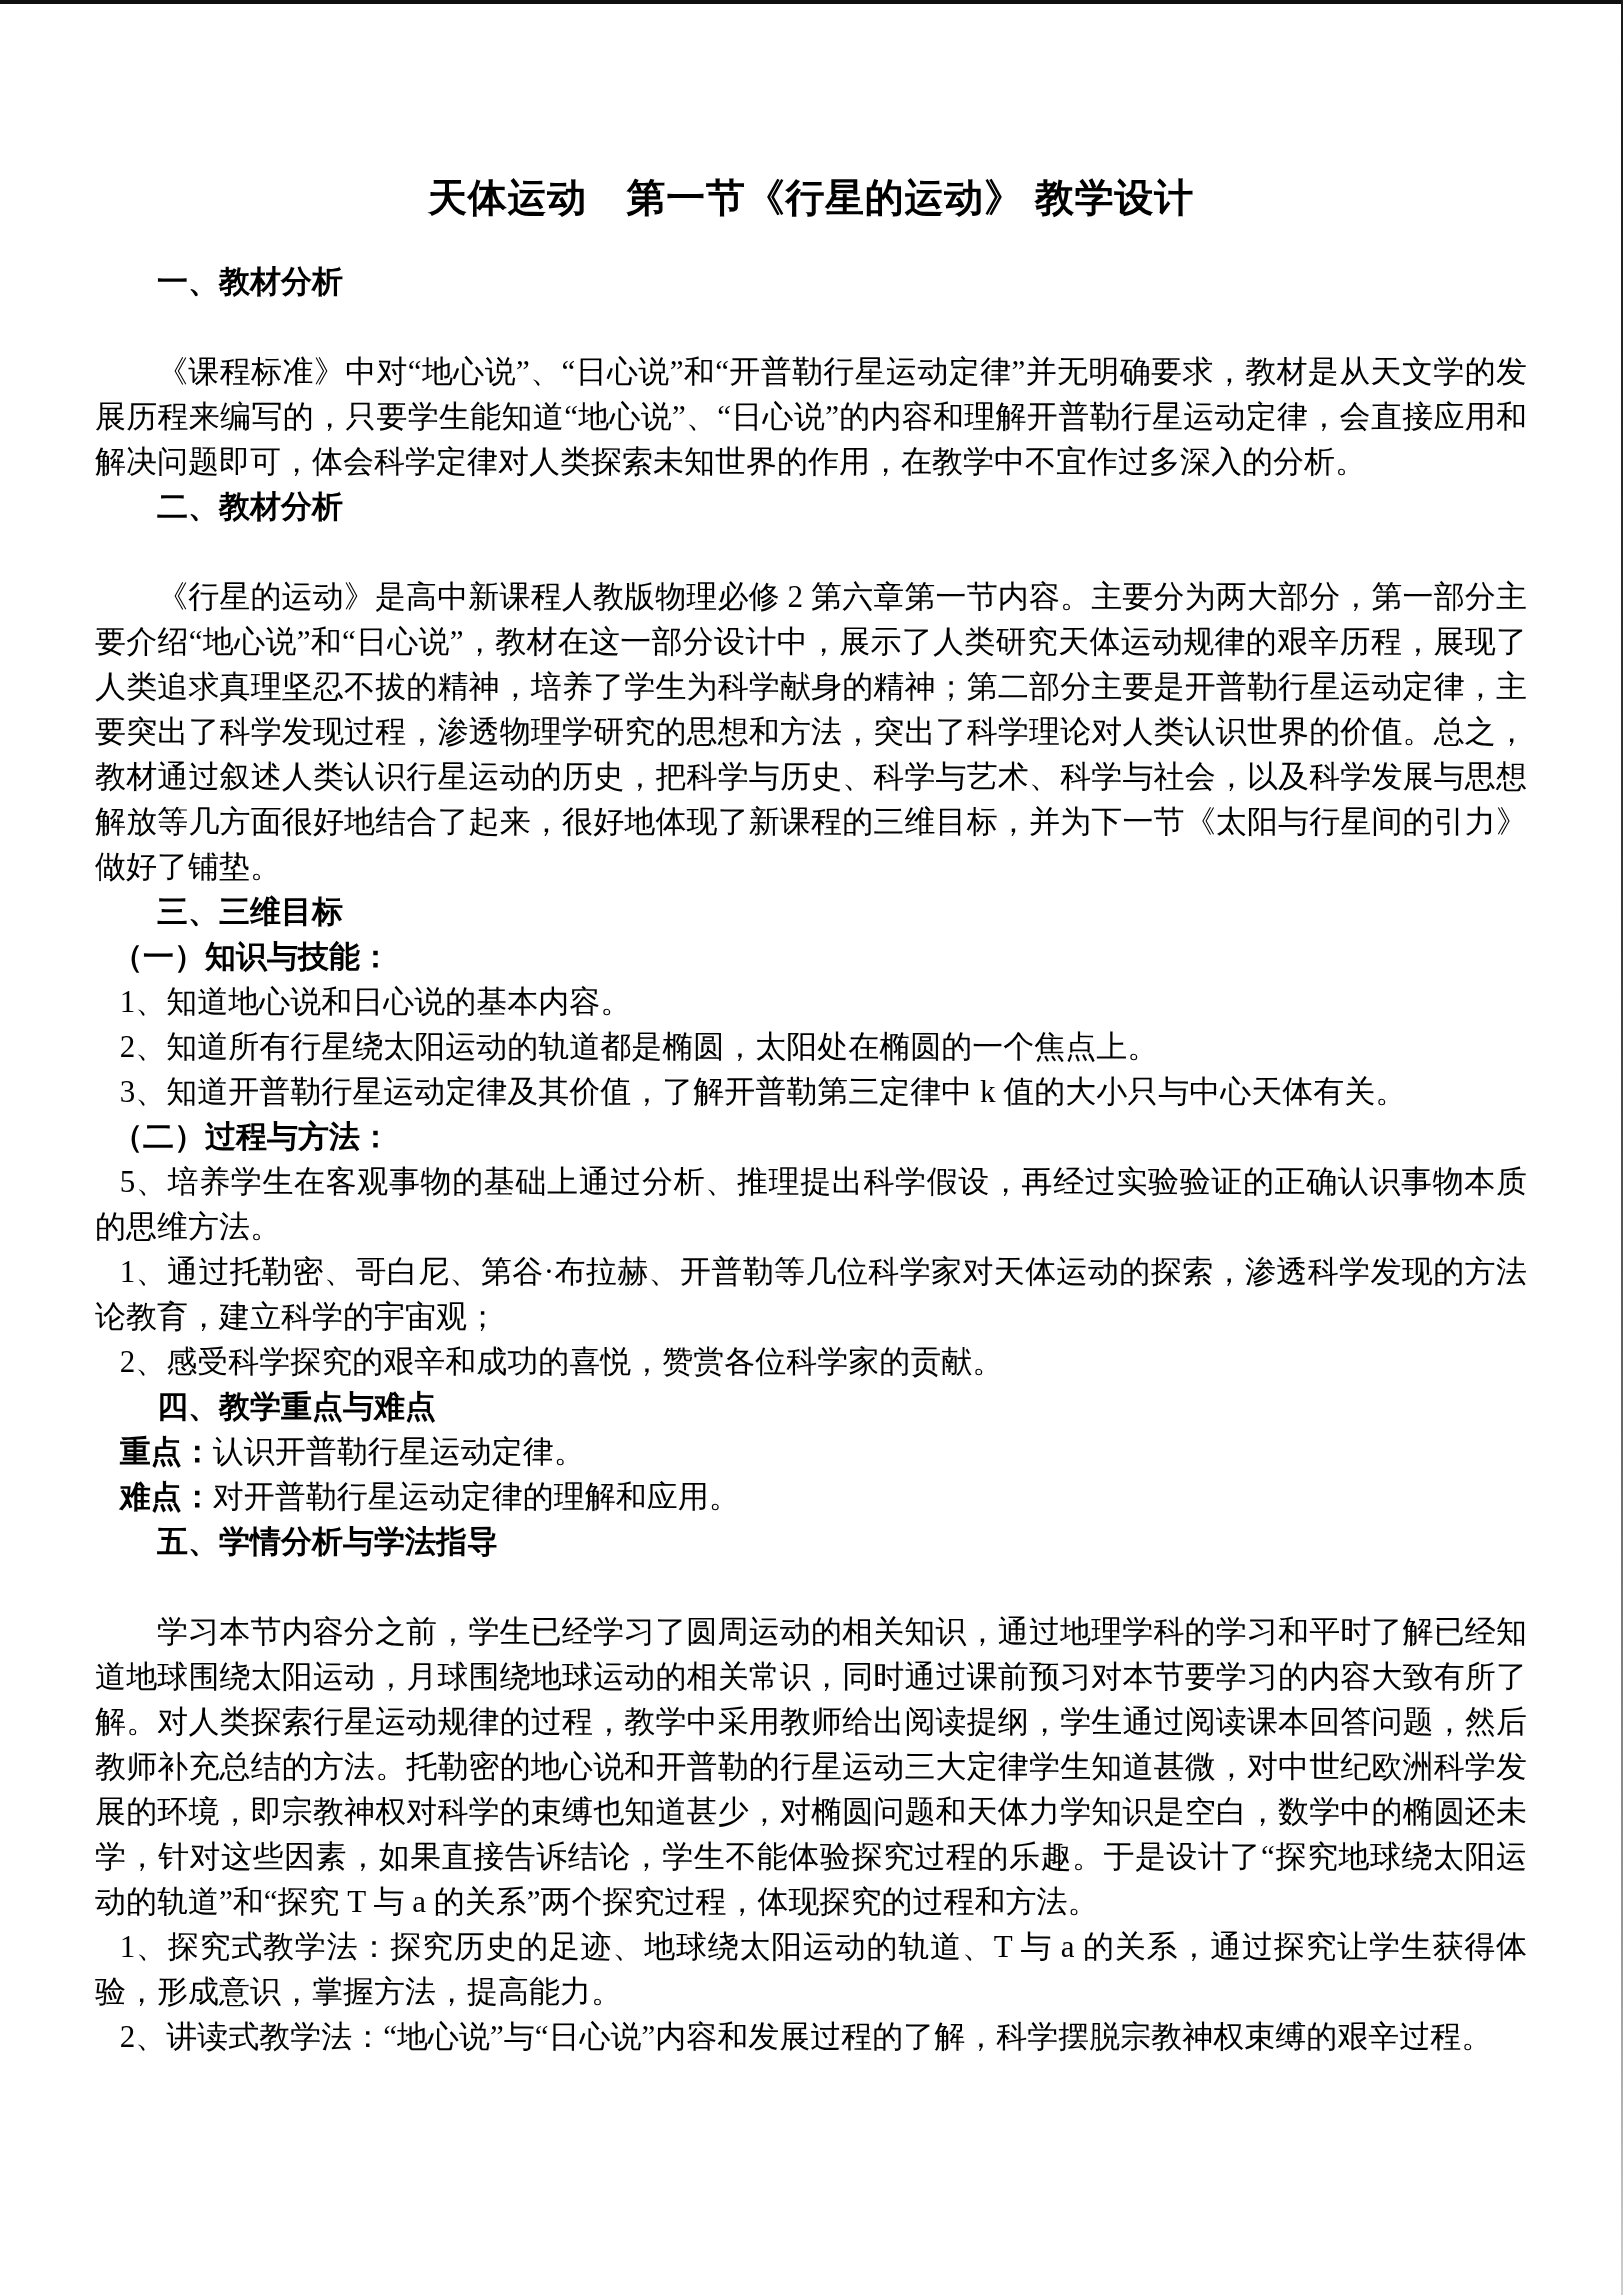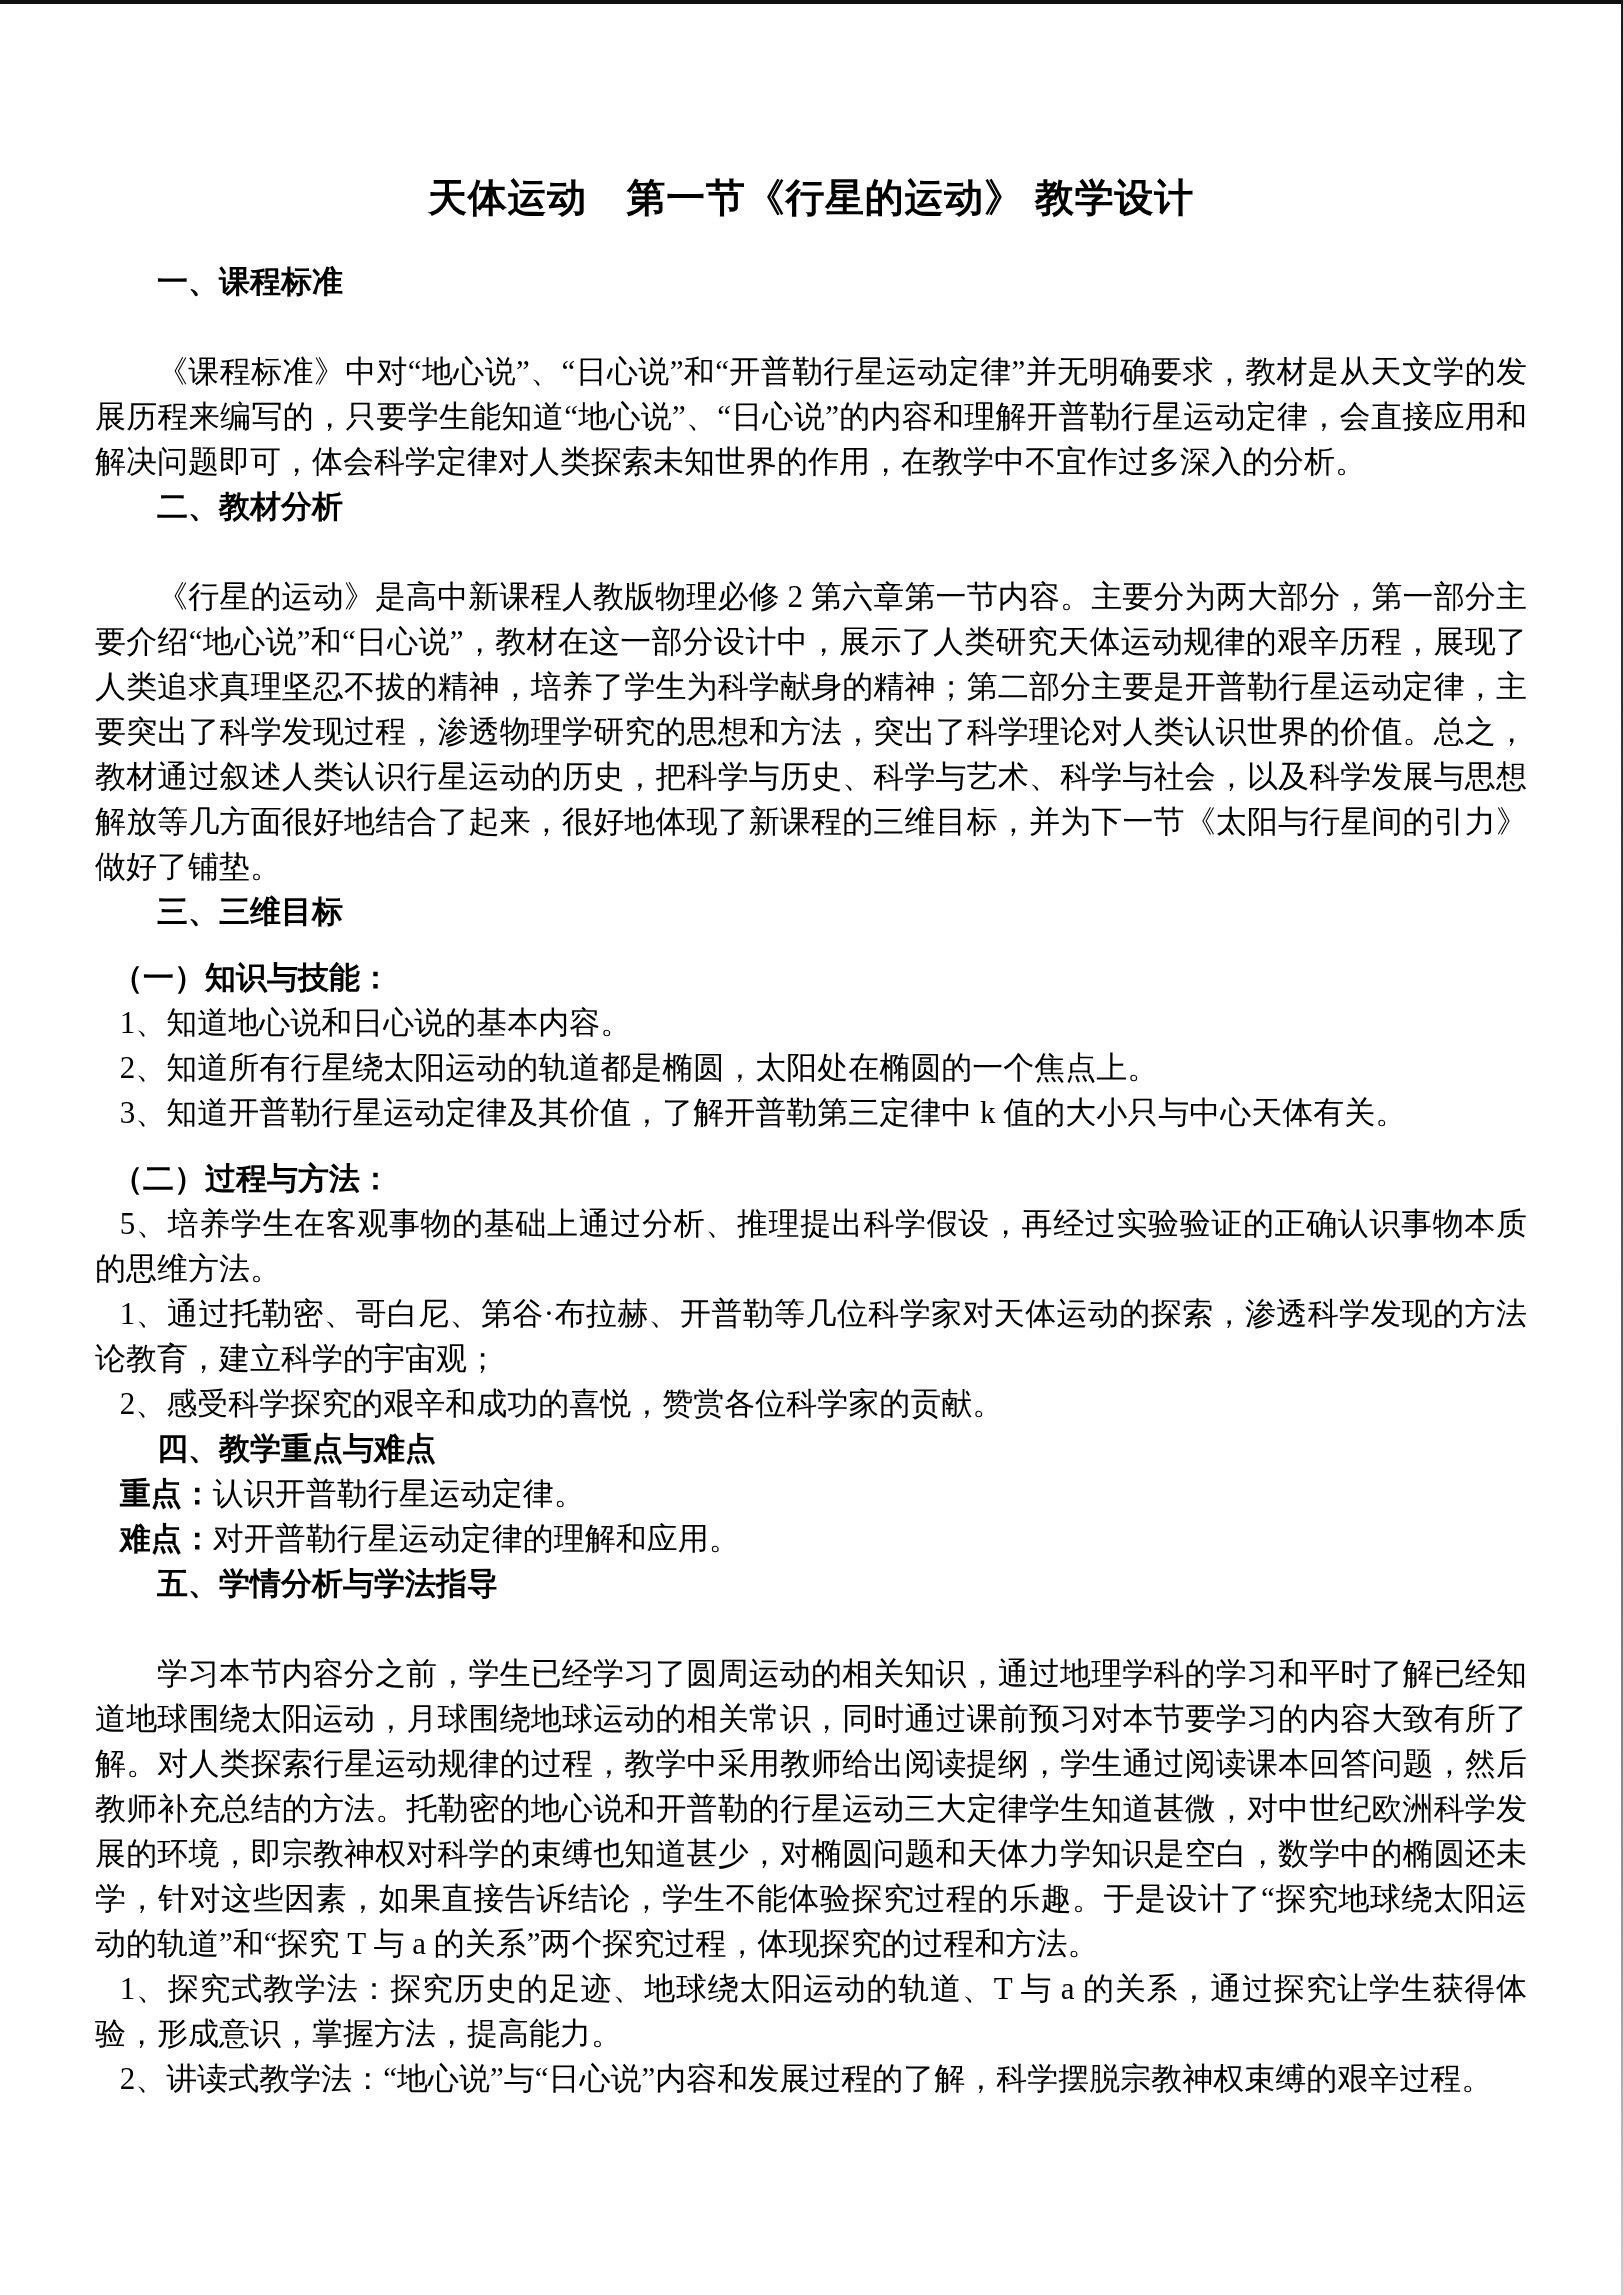--- a/index.html
+++ b/index.html
@@ -52,41 +52,40 @@
     font-family: "Liberation Sans", "DejaVu Sans", sans-serif;
     font-weight: 700;
     text-indent: 2em;
     text-align: left;
   }
   .subheading {
     font-family: "Liberation Sans", "DejaVu Sans", sans-serif;
     font-weight: 700;
     text-indent: 0.55em;
     text-align: left;
-    margin-top: 21px;
   }
   .para { text-indent: 2em; margin-top: 45px; }
   .item { text-indent: 0.8em; }
   .item-deep { text-indent: 2em; }
   .kv { text-indent: 0.8em; text-align: left; }
   .kv-label {
     font-family: "Liberation Sans", "DejaVu Sans", sans-serif;
     font-weight: 700;
   }
 </style>
 </head>
 <body>
 
 <div class="top-bar"></div>
 <div class="right-edge"></div>
 
 <div class="page">
   <h1 class="title">天体运动　第一节《行星的运动》 教学设计</h1>
 
-  <div class="blk heading">一、课程标准</div>
+  <div class="blk heading">一、教材分析</div>
   <div class="blk para">《课程标准》中对“地心说”、“日心说”和“开普勒行星运动定律”并无明确要求，教材是从天文学的发展历程来编写的，只要学生能知道“地心说”、“日心说”的内容和理解开普勒行星运动定律，会直接应用和解决问题即可，体会科学定律对人类探索未知世界的作用，在教学中不宜作过多深入的分析。</div>
 
   <div class="blk heading">二、教材分析</div>
   <div class="blk para">《行星的运动》是高中新课程人教版物理必修 2 第六章第一节内容。主要分为两大部分，第一部分主要介绍“地心说”和“日心说”，教材在这一部分设计中，展示了人类研究天体运动规律的艰辛历程，展现了人类追求真理坚忍不拔的精神，培养了学生为科学献身的精神；第二部分主要是开普勒行星运动定律，主要突出了科学发现过程，渗透物理学研究的思想和方法，突出了科学理论对人类认识世界的价值。总之，教材通过叙述人类认识行星运动的历史，把科学与历史、科学与艺术、科学与社会，以及科学发展与思想解放等几方面很好地结合了起来，很好地体现了新课程的三维目标，并为下一节《太阳与行星间的引力》做好了铺垫。</div>
 
   <div class="blk heading">三、三维目标</div>
   <div class="blk subheading">（一）知识与技能：</div>
   <div class="blk item">1、知道地心说和日心说的基本内容。</div>
   <div class="blk item">2、知道所有行星绕太阳运动的轨道都是椭圆，太阳处在椭圆的一个焦点上。</div>
   <div class="blk item">3、知道开普勒行星运动定律及其价值，了解开普勒第三定律中 k 值的大小只与中心天体有关。</div>

